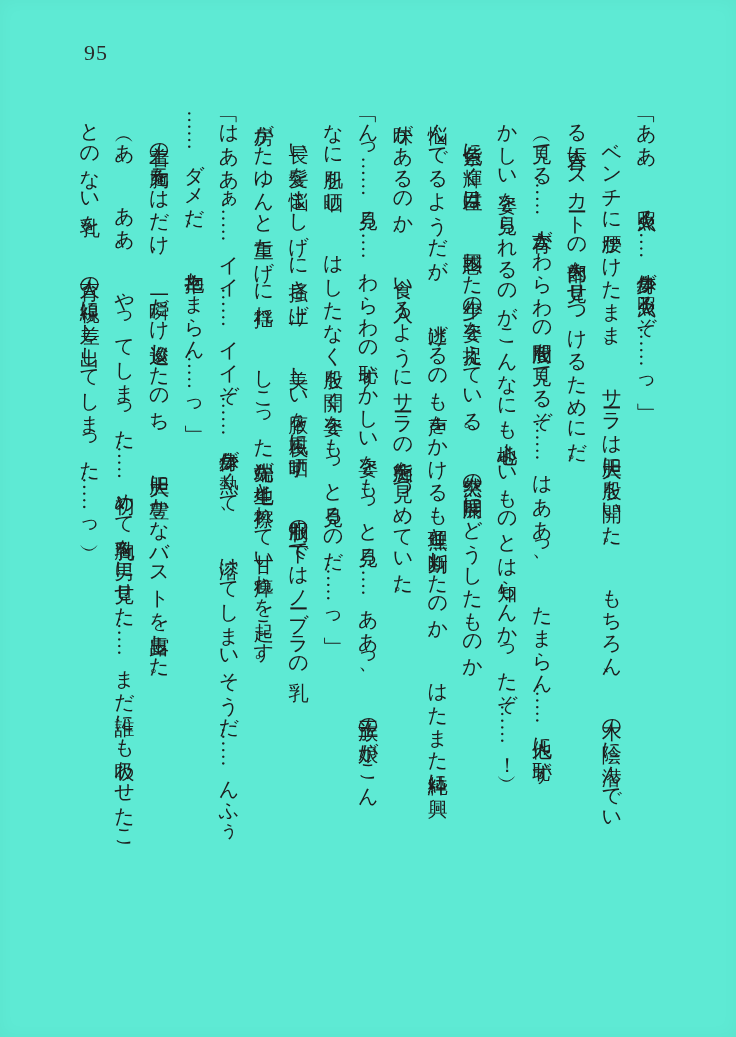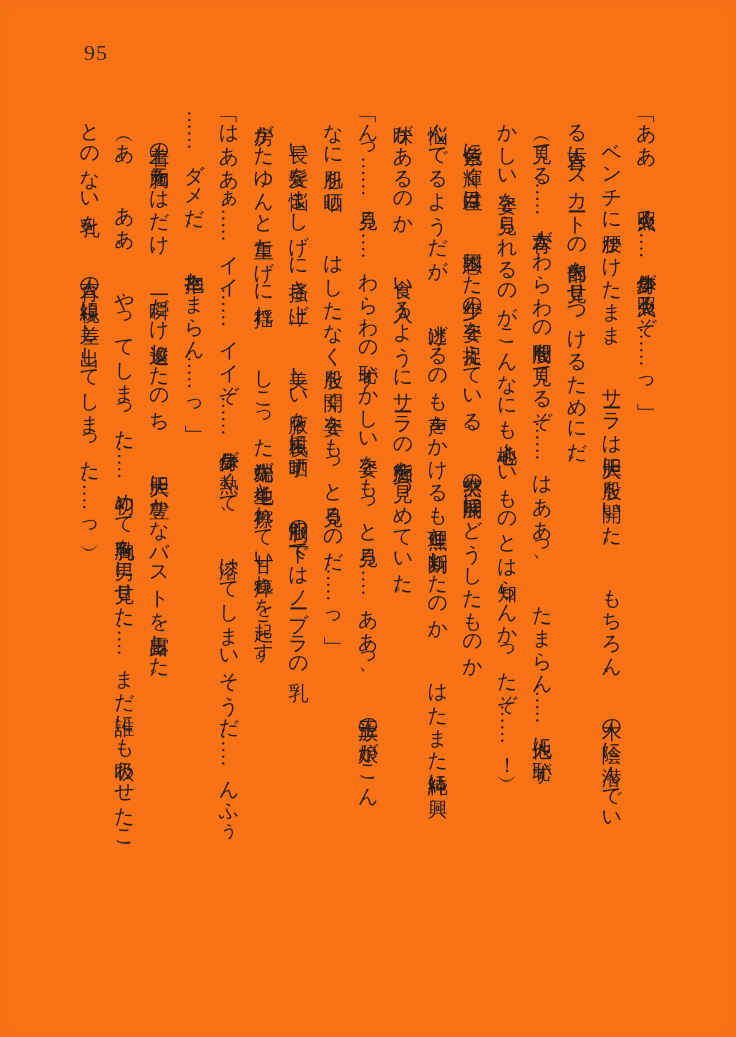--- a/index.html
+++ b/index.html
@@ -4,21 +4,21 @@
 <style>
   html, body {
     margin: 0;
     padding: 0;
     background: #ffffff;
   }
   .book-page {
     position: relative;
     width: 736px;
     height: 1037px;
-    background: #f97316;
+    background: #5eead4;
     overflow: hidden;
     box-shadow: inset 0 0 18px rgba(0,0,0,0.03);
     font-family: "Liberation Serif", "DejaVu Serif", serif;
   }
   .page-number {
     position: absolute;
     left: 84px;
     top: 40px;
     font-size: 22px;
     color: #2b2b2b;

